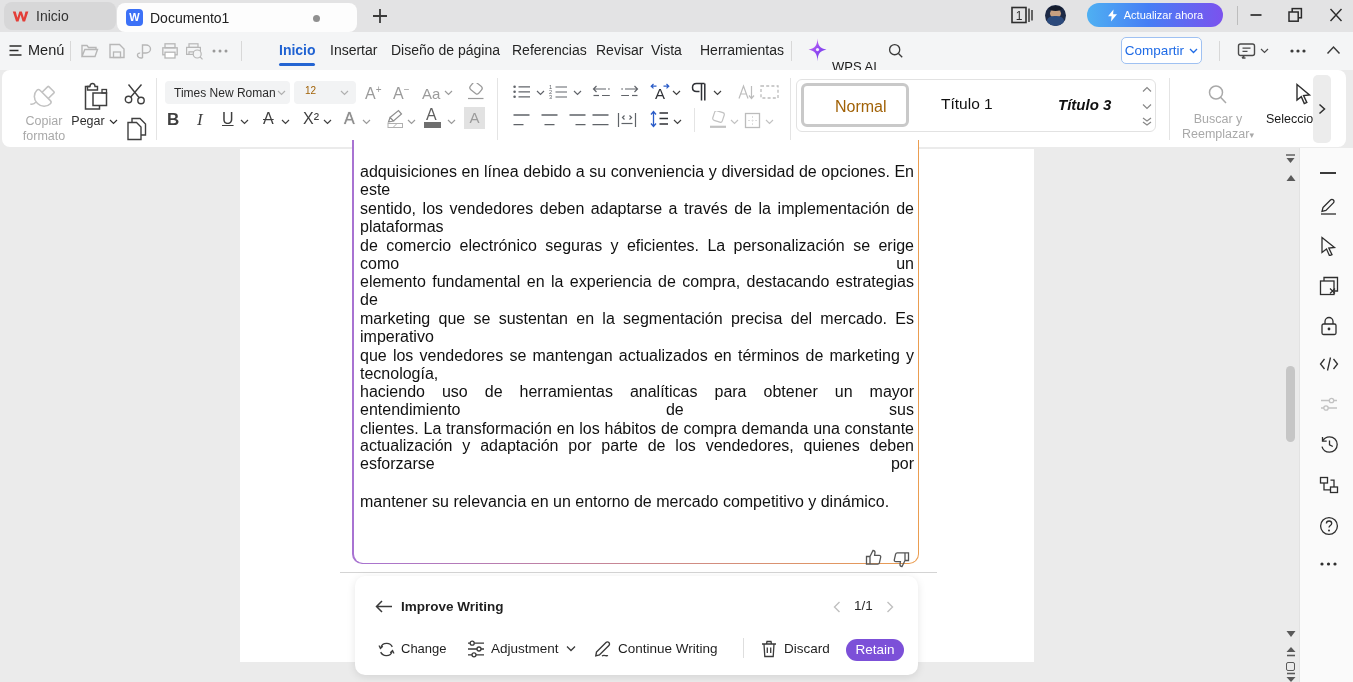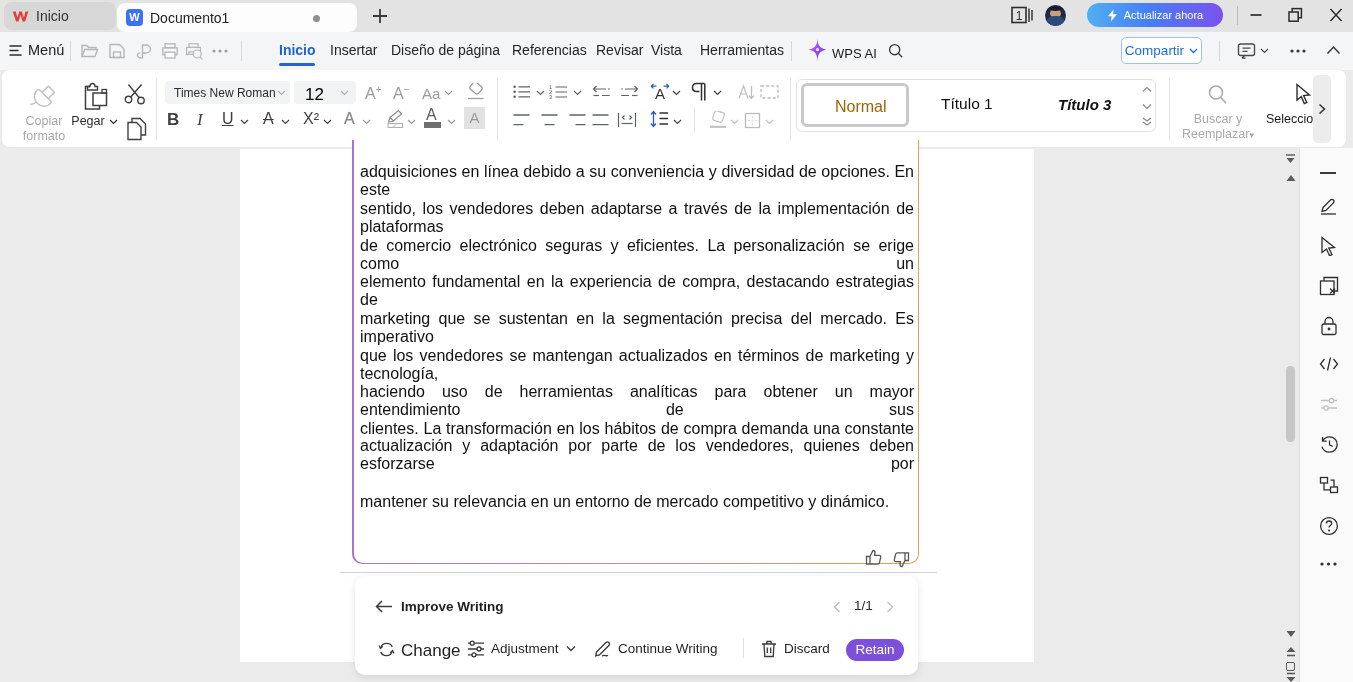--- a/index.html
+++ b/index.html
@@ -133,21 +133,21 @@
     <defs>
         <linearGradient id="aig" x1="0" y1="0" x2="0.9" y2="1">
           <stop offset="0" stop-color="#e06df2"></stop>
           <stop offset="0.45" stop-color="#9b4ff2"></stop>
           <stop offset="1" stop-color="#6636ea"></stop>
         </linearGradient>
       </defs>
     <path d="M9.5 0.5 C9.9 7.2 11.4 10.1 18.5 11.6 C11.4 13.1 9.9 16 9.5 23.5 C9.1 16 7.6 13.1 0.5 11.6 C7.6 10.1 9.1 7.2 9.5 0.5 Z" fill="url(#aig)"></path>
     <circle cx="9.5" cy="11.6" r="1.6" fill="#fff" opacity="0.9"></circle>
   </svg>
-  <span class="abs" style="left:832px;top:14px;font-size:13px;color:#1a1a1a">WPS AI</span>
+  <span class="abs" style="left:832px;top:27px;font-size:13px;color:#1a1a1a">WPS AI</span>
   <svg class="abs" style="left:888px;top:11px" width="16" height="16" viewBox="0 0 18 18">
       <circle cx="7.5" cy="7.5" r="5.7" fill="none" stroke="#3a3a3a" stroke-width="1.5"></circle>
       <path d="M11.8 11.8 L16 16" stroke="#3a3a3a" stroke-width="1.5"></path>
     </svg>
   
   <div class="abs" style="left:1121px;top:5px;width:81px;height:27px;border:1px solid #9fc1f2;border-radius:5px;background:#fff;display:flex;align-items:center;justify-content:center">
     <span style="font-size:13.5px;color:#1f6be6">Compartir</span>
     <svg width="9" height="6" viewBox="0 0 9 6" style="margin-left:5px">
         <path d="M1 1 L4.5 4.5 L8 1" fill="none" stroke="#1f6be6" stroke-width="1.3"></path>
       </svg>
@@ -209,21 +209,21 @@
     </g>
   </svg>
   <div class="vdiv" style="left:154px;top:8px;height:62px"></div>
 
   <div class="abs" style="left:163px;top:11px;width:125px;height:23px;background:#f2f3f4;border-radius:4px;"></div>
   <span class="abs" style="left:172px;top:16px;font-size:12px;color:#2b2b2b">Times New Roman</span>
   <svg class="abs" style="left:275px;top:20px" width="9" height="6" viewBox="0 0 9 6">
       <path d="M1 1 L4.5 4.5 L8 1" fill="none" stroke="#b0b0b0" stroke-width="1.2"></path>
     </svg>
   <div class="abs" style="left:292px;top:11px;width:62px;height:23px;background:#f2f3f4;border-radius:4px;"></div>
-  <span class="abs" style="left:303px;top:15px;font-size:17px;color:#000000">12</span>
+  <span class="abs" style="left:303px;top:15px;font-size:10px;color:#a16207">12</span>
   <svg class="abs" style="left:338px;top:20px" width="9" height="6" viewBox="0 0 9 6">
       <path d="M1 1 L4.5 4.5 L8 1" fill="none" stroke="#b0b0b0" stroke-width="1.2"></path>
     </svg>
 
   <span class="abs" style="left:363px;top:14px;font-size:16px;color:#9b9b9b">A<sup style="font-size:10px">+</sup></span>
   <span class="abs" style="left:391px;top:14px;font-size:16px;color:#9b9b9b">A<sup style="font-size:10px">−</sup></span>
   <span class="abs" style="left:420px;top:15px;font-size:15px;color:#9b9b9b">Aa</span>
   <svg class="abs" style="left:442px;top:20px" width="9" height="6" viewBox="0 0 9 6">
       <path d="M1 1 L4.5 4.5 L8 1" fill="none" stroke="#9b9b9b" stroke-width="1.2"></path>
     </svg>
@@ -456,21 +456,21 @@
     </svg>
 
   <svg class="abs" style="left:23px;top:65px" width="17" height="17" viewBox="0 0 17 17">
       <g fill="none" stroke="#3a3a3a" stroke-width="1.35">
         <path d="M2.6 7.2 C3.3 4.3 5.9 2.3 8.9 2.4 C11.3 2.5 13.3 3.9 14.3 5.9"></path>
         <path d="M4.8 5.2 L2.4 7.4 L1 4.6" stroke-width="1.2"></path>
         <path d="M14.4 9.8 C13.7 12.7 11.1 14.7 8.1 14.6 C5.7 14.5 3.7 13.1 2.7 11.1"></path>
         <path d="M12.2 11.8 L14.6 9.6 L16 12.4" stroke-width="1.2"></path>
       </g>
     </svg>
-  <span class="abs" style="left:46px;top:65px;font-size:17px;color:#1f1f1f">Change</span>
+  <span class="abs" style="left:46px;top:65px;font-size:13px;color:#1f1f1f">Change</span>
 
   <svg class="abs" style="left:112px;top:64px" width="18" height="18" viewBox="0 0 18 18">
       <path d="M1 3.2 H17 M1 9 H17 M1 14.8 H17" stroke="#3a3a3a" stroke-width="1.3"></path>
       <circle cx="5.2" cy="3.2" r="2" fill="#fff" stroke="#3a3a3a" stroke-width="1.3"></circle>
       <circle cx="12" cy="9" r="2" fill="#fff" stroke="#3a3a3a" stroke-width="1.3"></circle>
       <circle cx="7" cy="14.8" r="2" fill="#fff" stroke="#3a3a3a" stroke-width="1.3"></circle>
     </svg>
   <span class="abs" style="left:136px;top:65px;font-size:13.5px;color:#1f1f1f">Adjustment</span>
   <svg class="abs" style="left:211px;top:69px" width="10" height="7" viewBox="0 0 10 7">
       <path d="M1 1.5 L5 5.5 L9 1.5" fill="none" stroke="#3a3a3a" stroke-width="1.3"></path>

